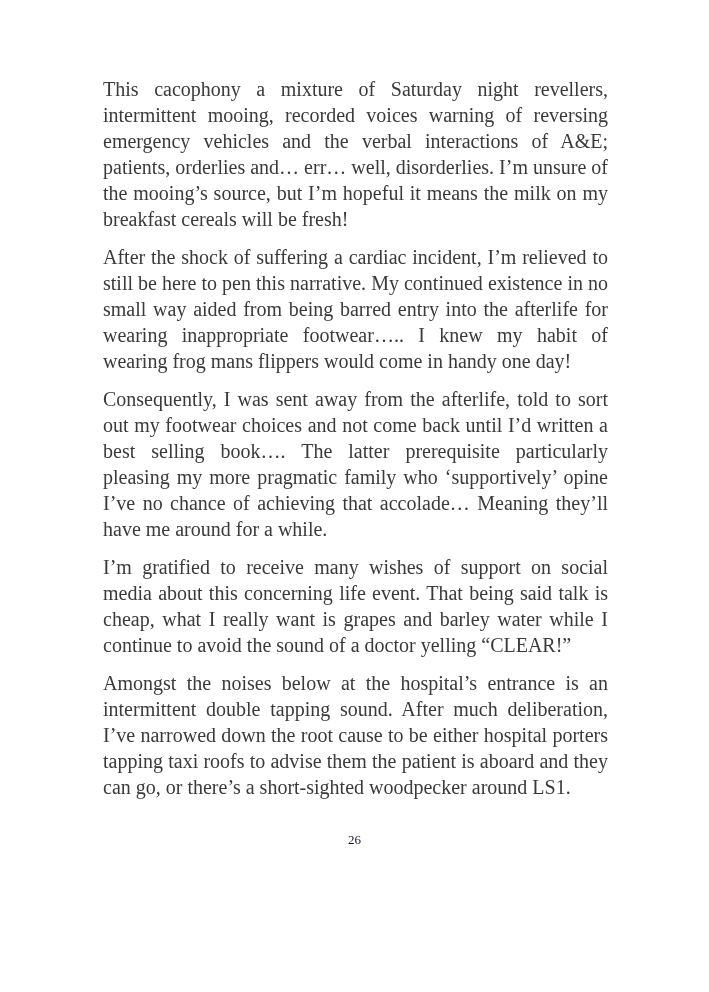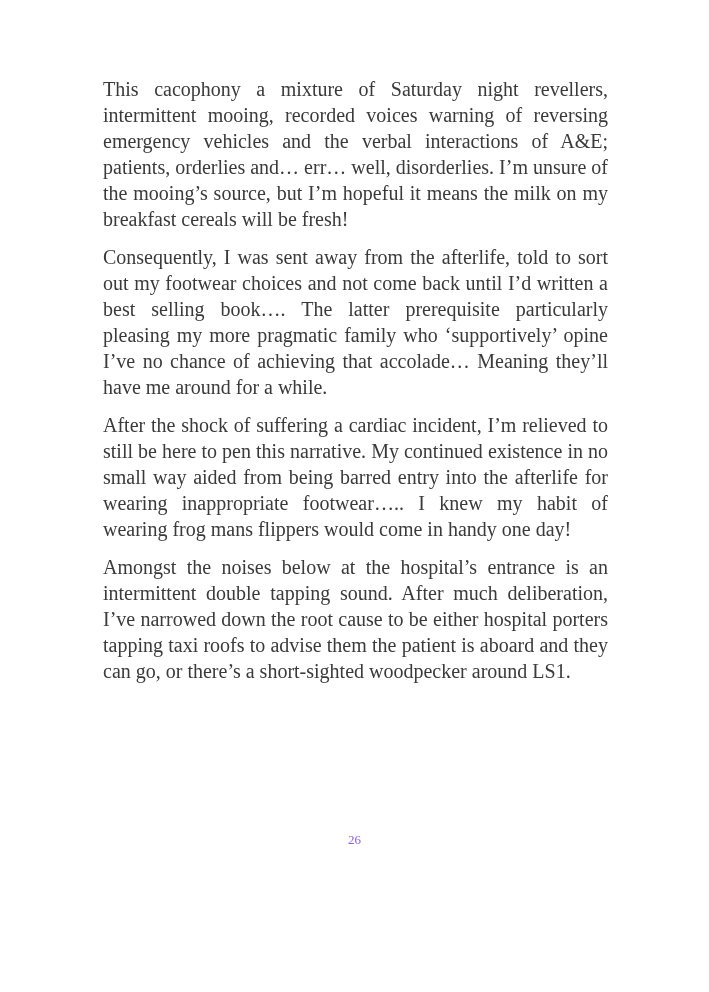--- a/index.html
+++ b/index.html
@@ -31,27 +31,28 @@
     padding: 0;
   }
   .page-number {
     position: absolute;
     left: 0;
     right: 0;
     bottom: 33px;
     text-align: center;
     font-size: 13px;
     line-height: 15px;
-    color: #8b5cf6;
+    color: #0f172a;
   }
 </style>
 </head>
 <body>
 
 <div class="page">
   <div class="text-block">
     <p>This cacophony a mixture of Saturday night revellers, intermittent mooing, recorded voices warning of reversing emergency vehicles and the verbal interactions of A&amp;E; patients, orderlies and… err… well, disorderlies. I’m unsure of the mooing’s source, but I’m hopeful it means the milk on my breakfast cereals will be fresh!</p>
+    <p>After the shock of suffering a cardiac incident, I’m relieved to still be here to pen this narrative. My continued existence in no small way aided from being barred entry into the afterlife for wearing inappropriate footwear….. I knew my habit of wearing frog mans flippers would come in handy one day!</p>
     <p>Consequently, I was sent away from the afterlife, told to sort out my footwear choices and not come back until I’d written a best selling book…. The latter prerequisite particularly pleasing my more pragmatic family who ‘supportively’ opine I’ve no chance of achieving that accolade… Meaning they’ll have me around for a while.</p>
-    <p>After the shock of suffering a cardiac incident, I’m relieved to still be here to pen this narrative. My continued existence in no small way aided from being barred entry into the afterlife for wearing inappropriate footwear….. I knew my habit of wearing frog mans flippers would come in handy one day!</p>
+    <p>I’m gratified to receive many wishes of support on social media about this concerning life event. That being said talk is cheap, what I really want is grapes and barley water while I continue to avoid the sound of a doctor yelling “CLEAR!”</p>
     <p>Amongst the noises below at the hospital’s entrance is an intermittent double tapping sound. After much deliberation, I’ve narrowed down the root cause to be either hospital porters tapping taxi roofs to advise them the patient is aboard and they can go, or there’s a short-sighted woodpecker around LS1.</p>
   </div>
   <div class="page-number">26</div>
 </div>
 
 </body></html>

